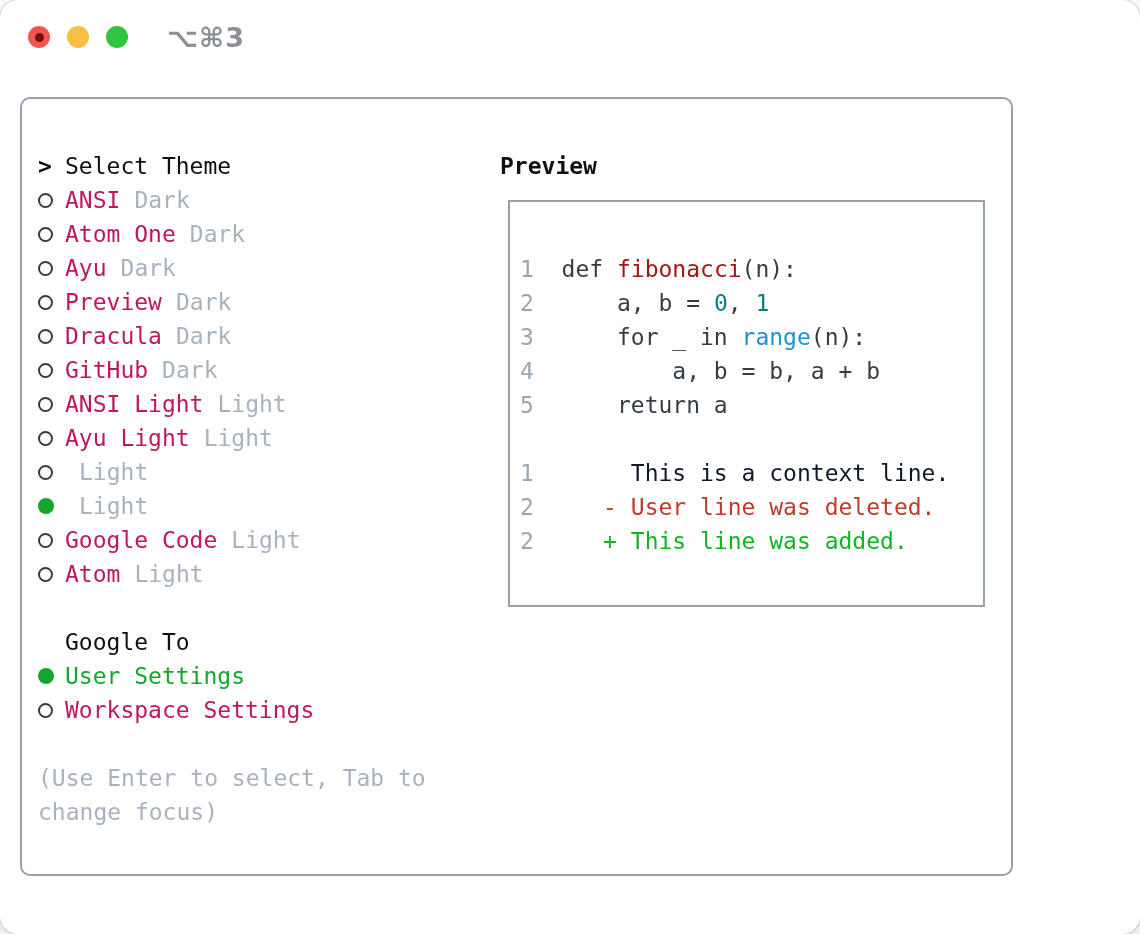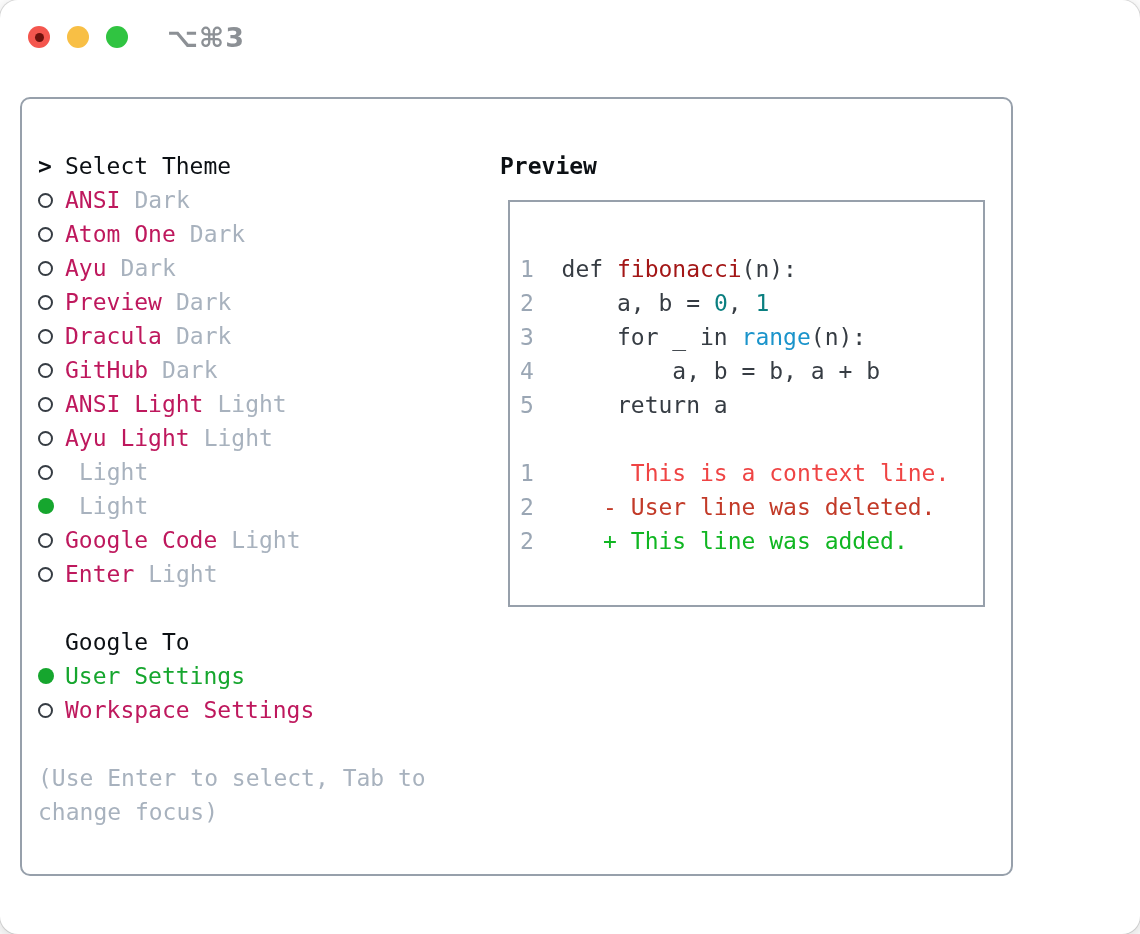--- a/index.html
+++ b/index.html
@@ -81,21 +81,21 @@
     background: #ffffff;
     padding: 50px 0 0 10px;
     overflow: hidden;
   }
   .cline { height: 34px; display: flex; align-items: center; white-space: pre; font-size: 23px; }
   .lnum { color: #9aa6b4; }
   .seg-pl  { color: #363c43; }
   .seg-fn  { color: #a31616; }
   .seg-lit { color: #0a7f80; }
   .seg-bi  { color: #1b94cb; }
-  .seg-ctx { color: #ef4444; }
+  .seg-ctx { color: #0f172a; }
   .seg-del { color: #c23a28; }
   .seg-add { color: #10b622; }
 </style>
 </head>
 <body>
 
 <div class="window">
 
   <div class="titlebar">
     <span class="tl red">
@@ -119,21 +119,21 @@
           <div class="row"><span class="marker"><span class="radio"></span></span><span class="label">Atom One</span><span class="variant">Dark</span></div>
           <div class="row"><span class="marker"><span class="radio"></span></span><span class="label">Ayu</span><span class="variant">Dark</span></div>
           <div class="row"><span class="marker"><span class="radio"></span></span><span class="label">Preview</span><span class="variant">Dark</span></div>
           <div class="row"><span class="marker"><span class="radio"></span></span><span class="label">Dracula</span><span class="variant">Dark</span></div>
           <div class="row"><span class="marker"><span class="radio"></span></span><span class="label">GitHub</span><span class="variant">Dark</span></div>
           <div class="row"><span class="marker"><span class="radio"></span></span><span class="label">ANSI Light</span><span class="variant">Light</span></div>
           <div class="row"><span class="marker"><span class="radio"></span></span><span class="label">Ayu Light</span><span class="variant">Light</span></div>
           <div class="row"><span class="marker"><span class="radio"></span></span><span class="variant">Light</span></div>
           <div class="row"><span class="marker"><span class="radio on"></span></span><span class="variant">Light</span></div>
           <div class="row"><span class="marker"><span class="radio"></span></span><span class="label">Google Code</span><span class="variant">Light</span></div>
-          <div class="row"><span class="marker"><span class="radio"></span></span><span class="label">Enter</span><span class="variant">Light</span></div>
+          <div class="row"><span class="marker"><span class="radio"></span></span><span class="label">Atom</span><span class="variant">Light</span></div>
         </div>
 
       <div class="row spacer"></div>
 
       <div class="row">
         <span class="marker"></span>
         <span class="subheader">Google To</span>
       </div>
 
       <div id="apply-list">

